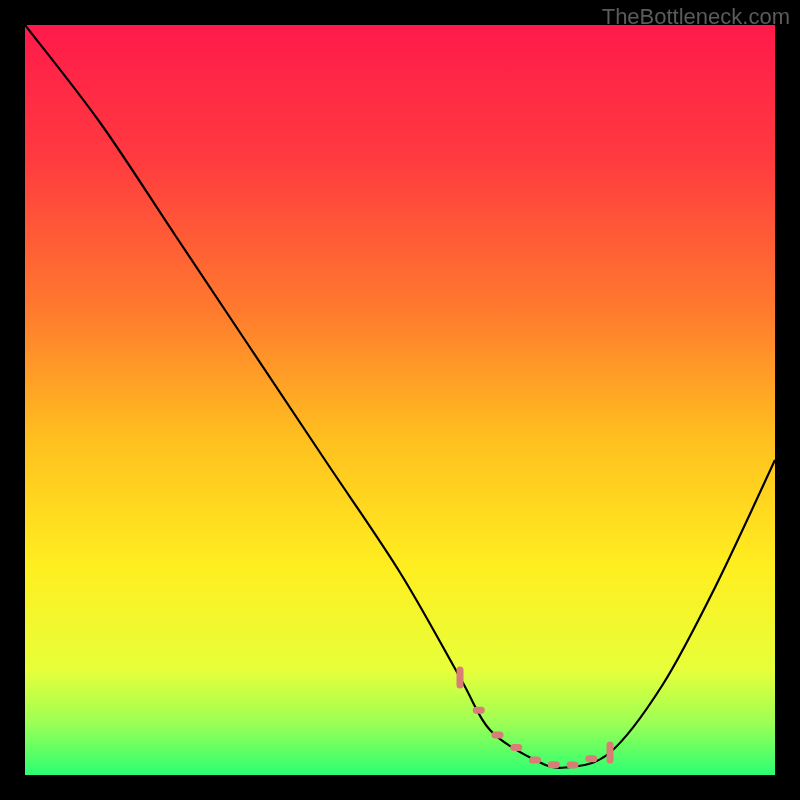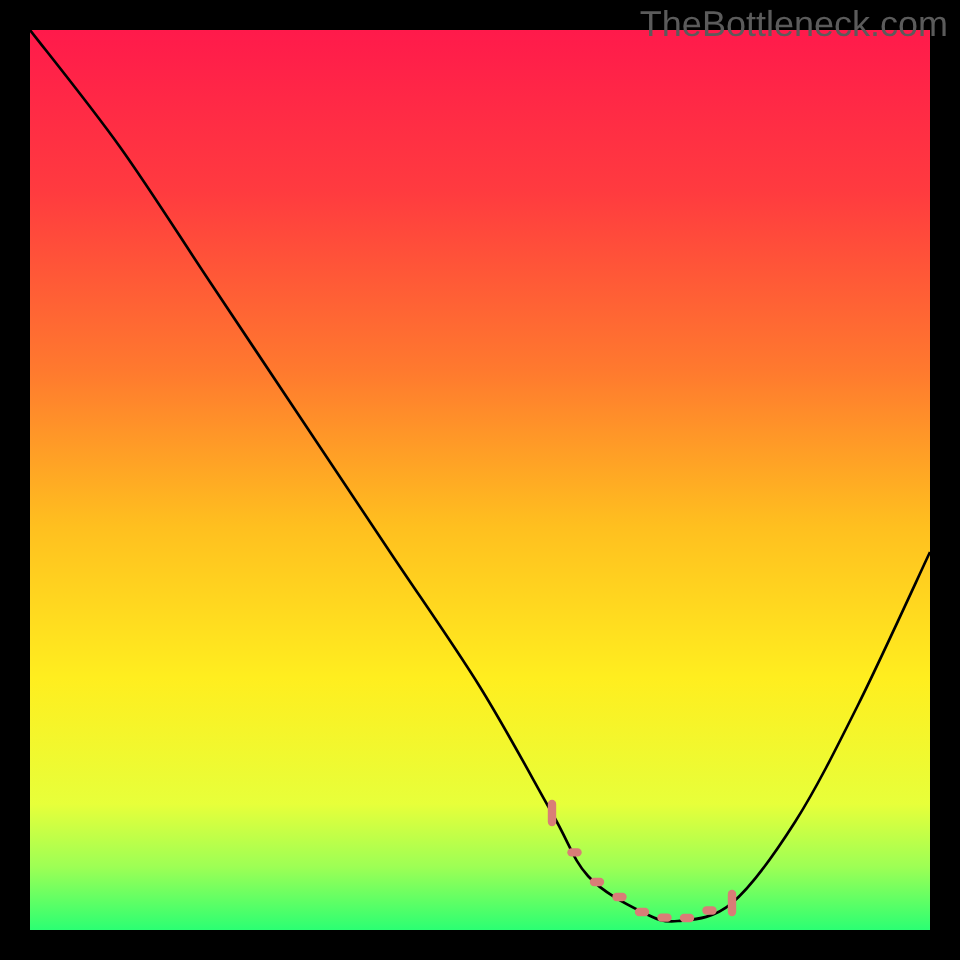--- a/index.html
+++ b/index.html
@@ -20,21 +20,21 @@
     left: 25px;
     top: 25px;
     width: 750px;
     height: 750px;
   }
   .watermark {
     position: absolute;
     top: 4px;
     right: 10px;
     font-family: Arial, Helvetica, sans-serif;
-    font-size: 30px;
+    font-size: 22px;
     font-weight: 500;
     color: #5b5b5b;
     letter-spacing: 0px;
   }
   svg {
     display: block;
   }
 </style>
 </head>
 <body>

